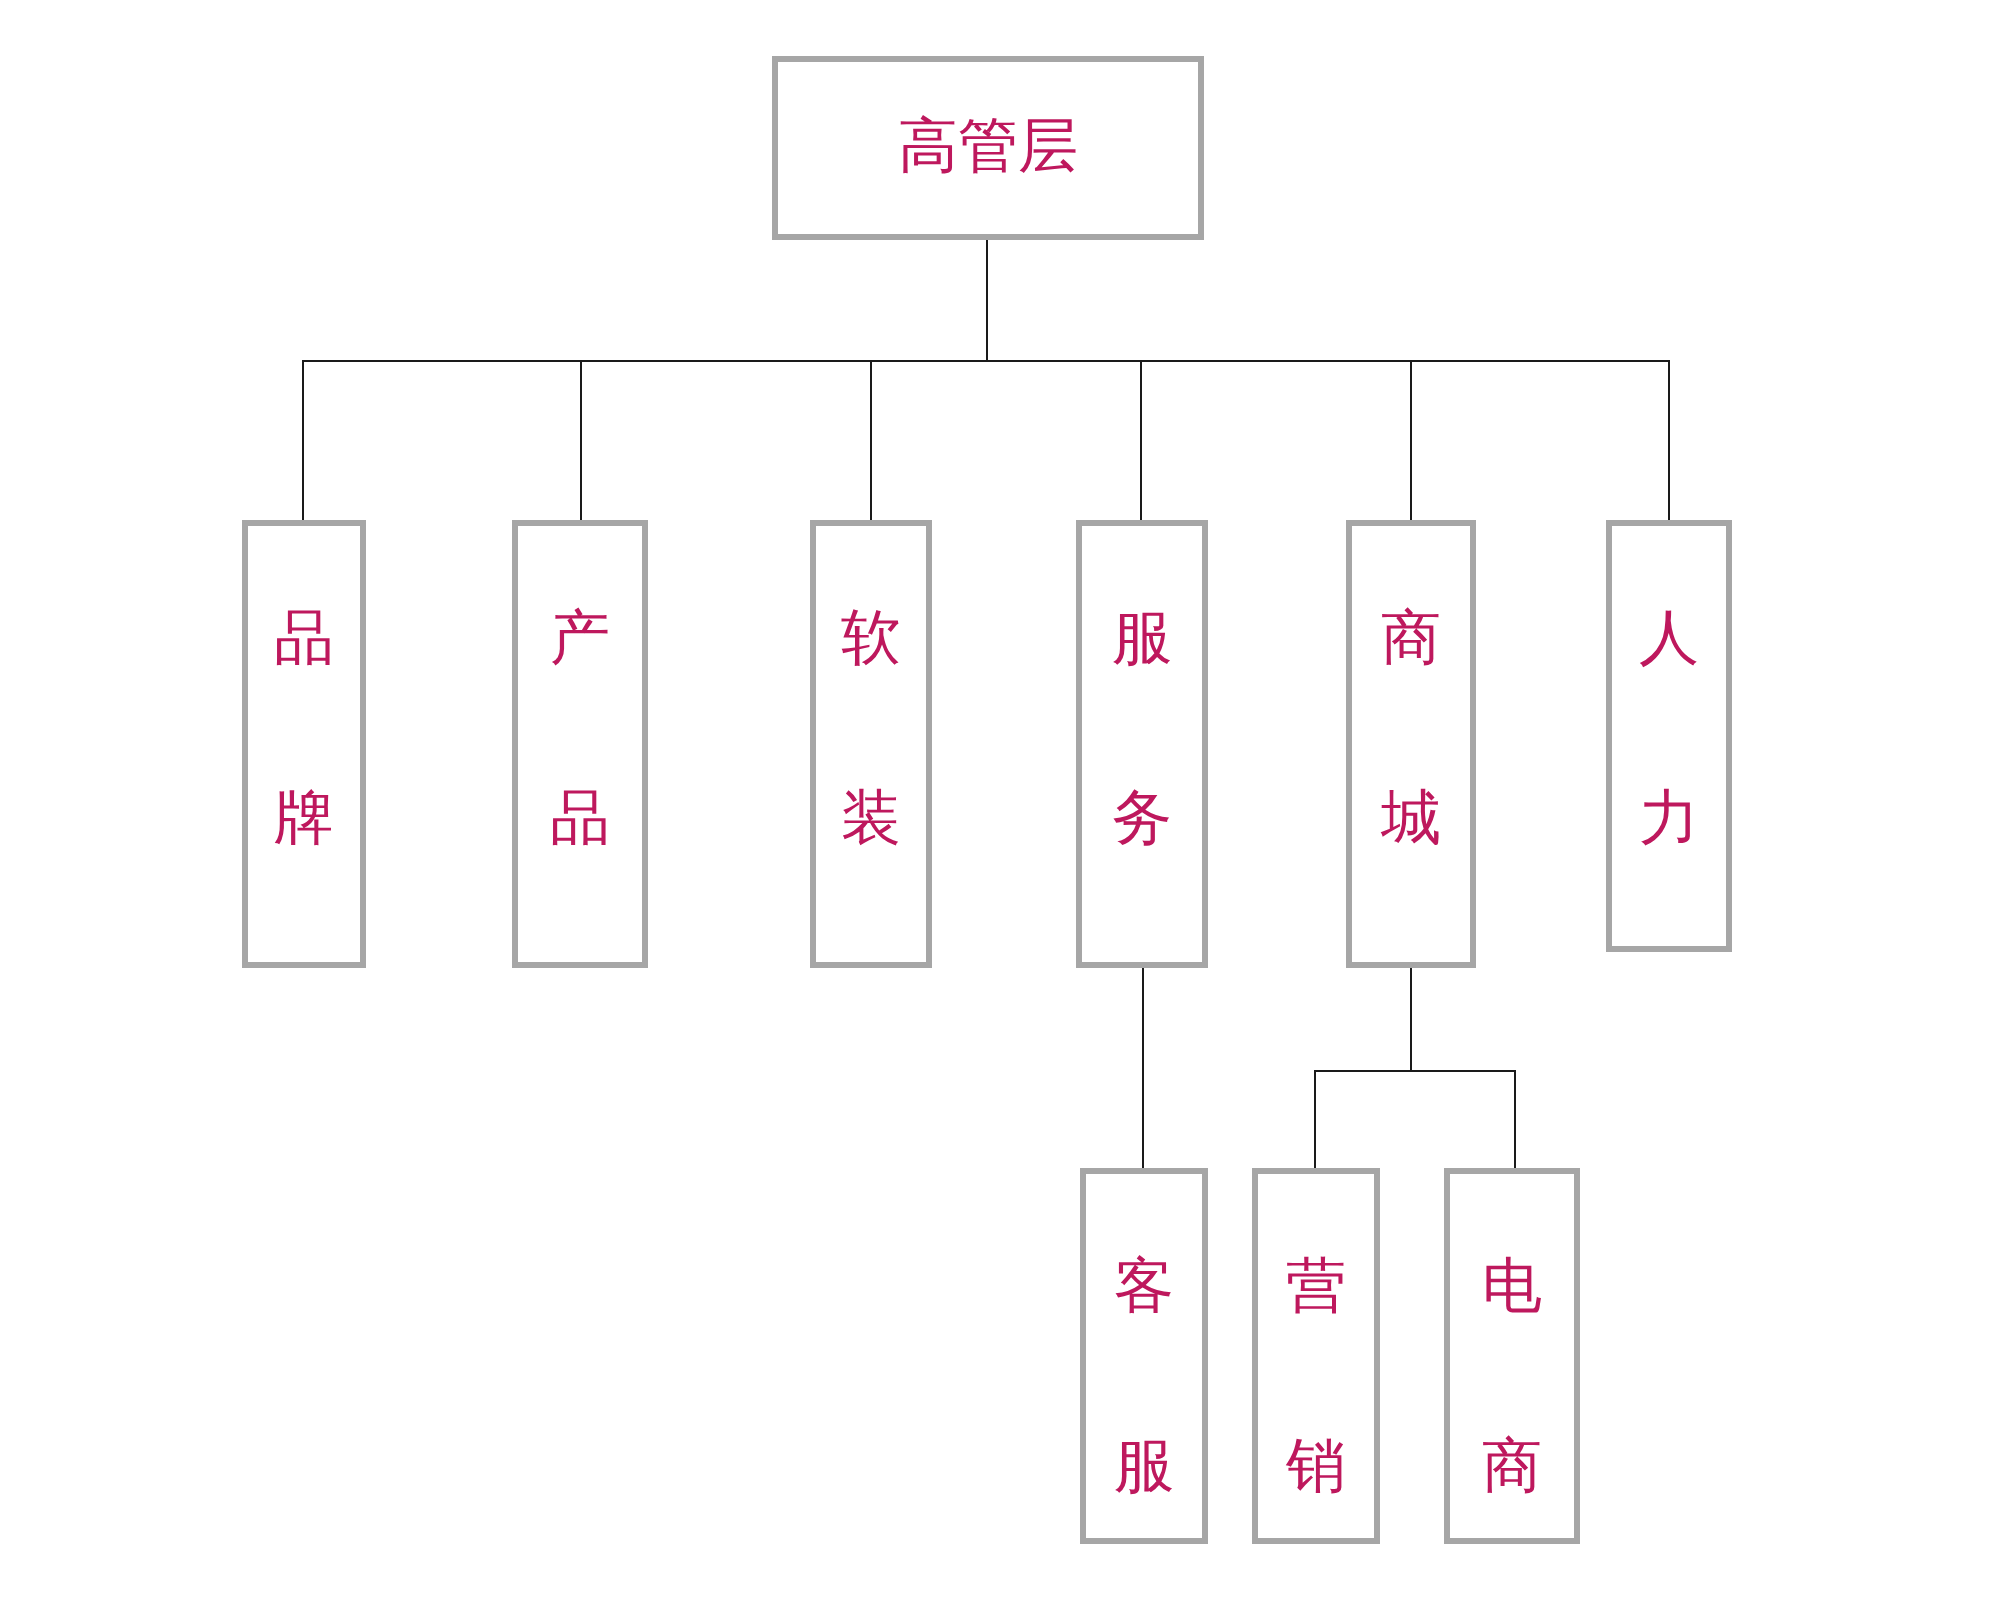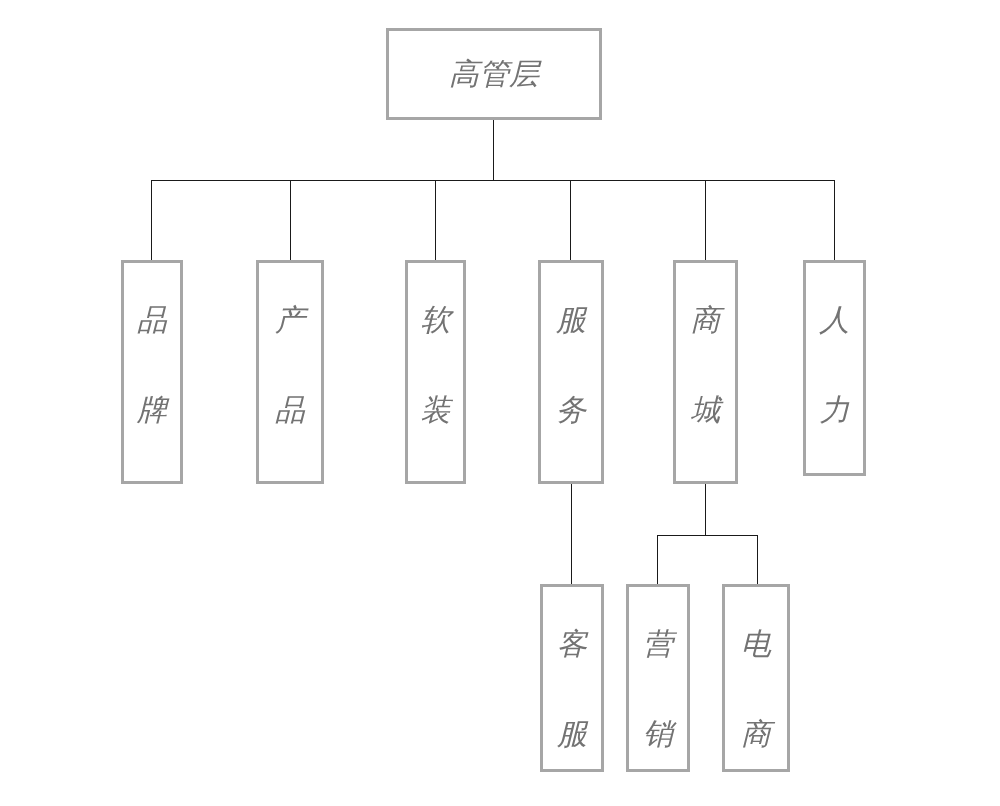--- a/index.html
+++ b/index.html
@@ -22,24 +22,23 @@
     position: absolute;
     box-sizing: border-box;
     border: 3px solid #a6a6a6;
     background: #ffffff;
     color: #000000;
     text-align: center;
     line-height: 1;
   }
   .node .label {
     display: block;
-    color: #737373;
+    color: #be185d;
     font-size: 30px;
     letter-spacing: 0;
-    font-style: italic;
   }
   
   .node.root {
     display: flex;
     align-items: center;
     justify-content: center;
   }
   .node.root .label {
     font-size: 30px;
     line-height: 1.2;

